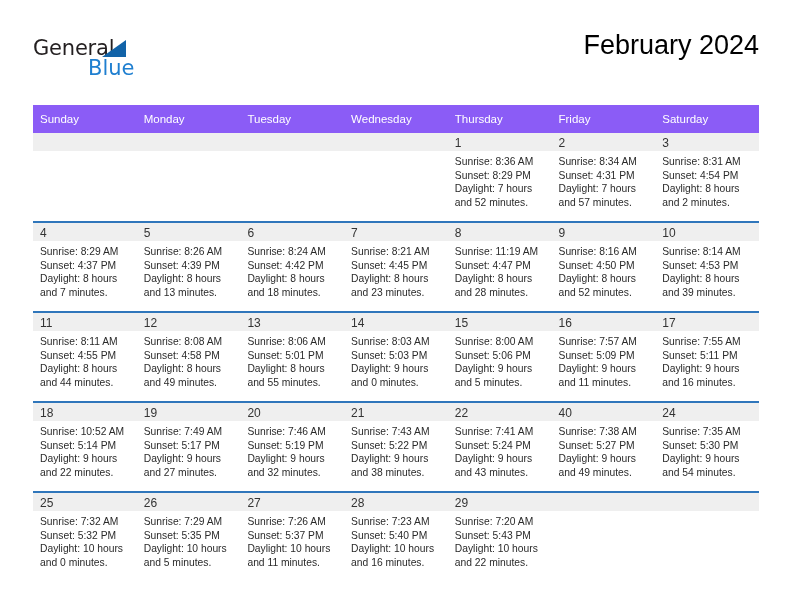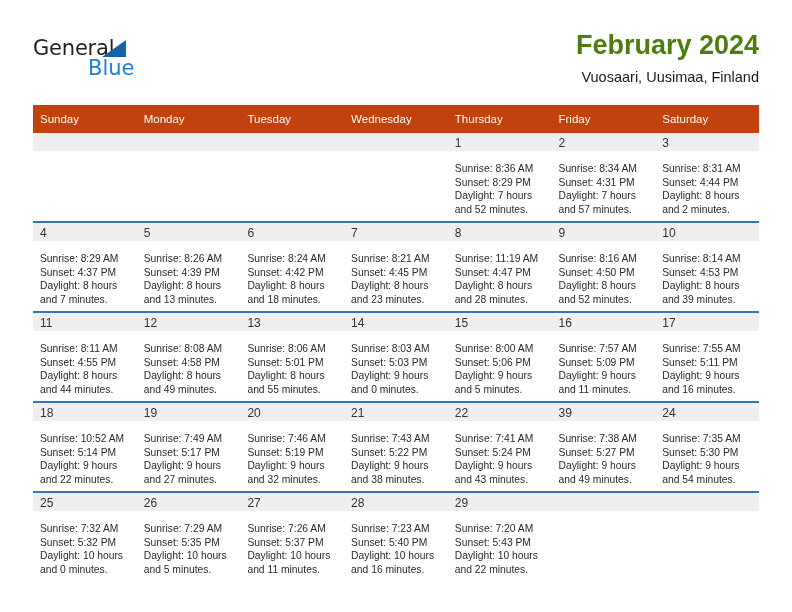--- a/index.html
+++ b/index.html
@@ -67,22 +67,22 @@
     text-align: right;
   }
   .title-block {
     position: absolute;
     right: 0;
     top: 0;
     text-align: right;
   }
   .cal-title {
     font-size: 27px;
-    color: #4d7c0f;
-    font-weight: 700;
+    color: #000000;
+    font-weight: 400;
     line-height: 34px;
     white-space: nowrap;
   }
   .cal-subtitle {
     font-size: 14.5px;
     color: #1a1a1a;
     font-weight: 400;
     line-height: 22px;
     margin-top: 4px;
     white-space: nowrap;
@@ -93,21 +93,21 @@
     position: absolute;
     left: 33px;
     top: 105px;
     width: 726px;
     border-collapse: collapse;
     table-layout: fixed;
   }
   .calendar col { width: 103.71px; }
 
   .dow-row th {
-    background: #c2410c;
+    background: #8b5cf6;
     color: #ffffff;
     font-size: 11.5px;
     font-weight: 400;
     text-align: left;
     padding: 5px 0 5px 7px;
     height: 18px;
     vertical-align: middle;
   }
 
   .week-row td {
@@ -128,39 +128,37 @@
     font-size: 12px;
     color: #333333;
     line-height: 16px;
     box-sizing: border-box;
   }
   .cell-body {
     padding: 4px 5px 0 7px;
     font-size: 10.3px;
     line-height: 13.6px;
     color: #2a2a2a;
-    margin-top: 7px;
   }
   .cell-body .ln { white-space: nowrap; }
   .empty .daynum-band { color: transparent; }
 </style>
 </head>
 <body>
 
 <div class="page">
 
   <div class="header">
     <div class="logo">
       <span class="logo-general">General</span>
       <span class="logo-tri"></span>
       <span class="logo-blue">Blue</span>
     </div>
     <div class="title-block">
       <div class="cal-title">February 2024</div>
-      <div class="cal-subtitle">Vuosaari, Uusimaa, Finland</div>
     </div>
   </div>
 
   <table class="calendar">
     <colgroup>
       <col>
         <col>
         <col>
         <col>
         <col>
@@ -211,21 +209,21 @@
               <div class="ln">Sunrise: 8:34 AM</div>
               <div class="ln">Sunset: 4:31 PM</div>
               <div class="ln">Daylight: 7 hours</div>
               <div class="ln">and 57 minutes.</div>
             </div>
           </td>
           <td>
             <div class="daynum-band">3</div>
             <div class="cell-body">
               <div class="ln">Sunrise: 8:31 AM</div>
-              <div class="ln">Sunset: 4:44 PM</div>
+              <div class="ln">Sunset: 4:54 PM</div>
               <div class="ln">Daylight: 8 hours</div>
               <div class="ln">and 2 minutes.</div>
             </div>
           </td>
         </tr>
         <tr class="week-row">
           <td>
             <div class="daynum-band">4</div>
             <div class="cell-body">
               <div class="ln">Sunrise: 8:29 AM</div>
@@ -394,21 +392,21 @@
           <td>
             <div class="daynum-band">22</div>
             <div class="cell-body">
               <div class="ln">Sunrise: 7:41 AM</div>
               <div class="ln">Sunset: 5:24 PM</div>
               <div class="ln">Daylight: 9 hours</div>
               <div class="ln">and 43 minutes.</div>
             </div>
           </td>
           <td>
-            <div class="daynum-band">39</div>
+            <div class="daynum-band">40</div>
             <div class="cell-body">
               <div class="ln">Sunrise: 7:38 AM</div>
               <div class="ln">Sunset: 5:27 PM</div>
               <div class="ln">Daylight: 9 hours</div>
               <div class="ln">and 49 minutes.</div>
             </div>
           </td>
           <td>
             <div class="daynum-band">24</div>
             <div class="cell-body">

